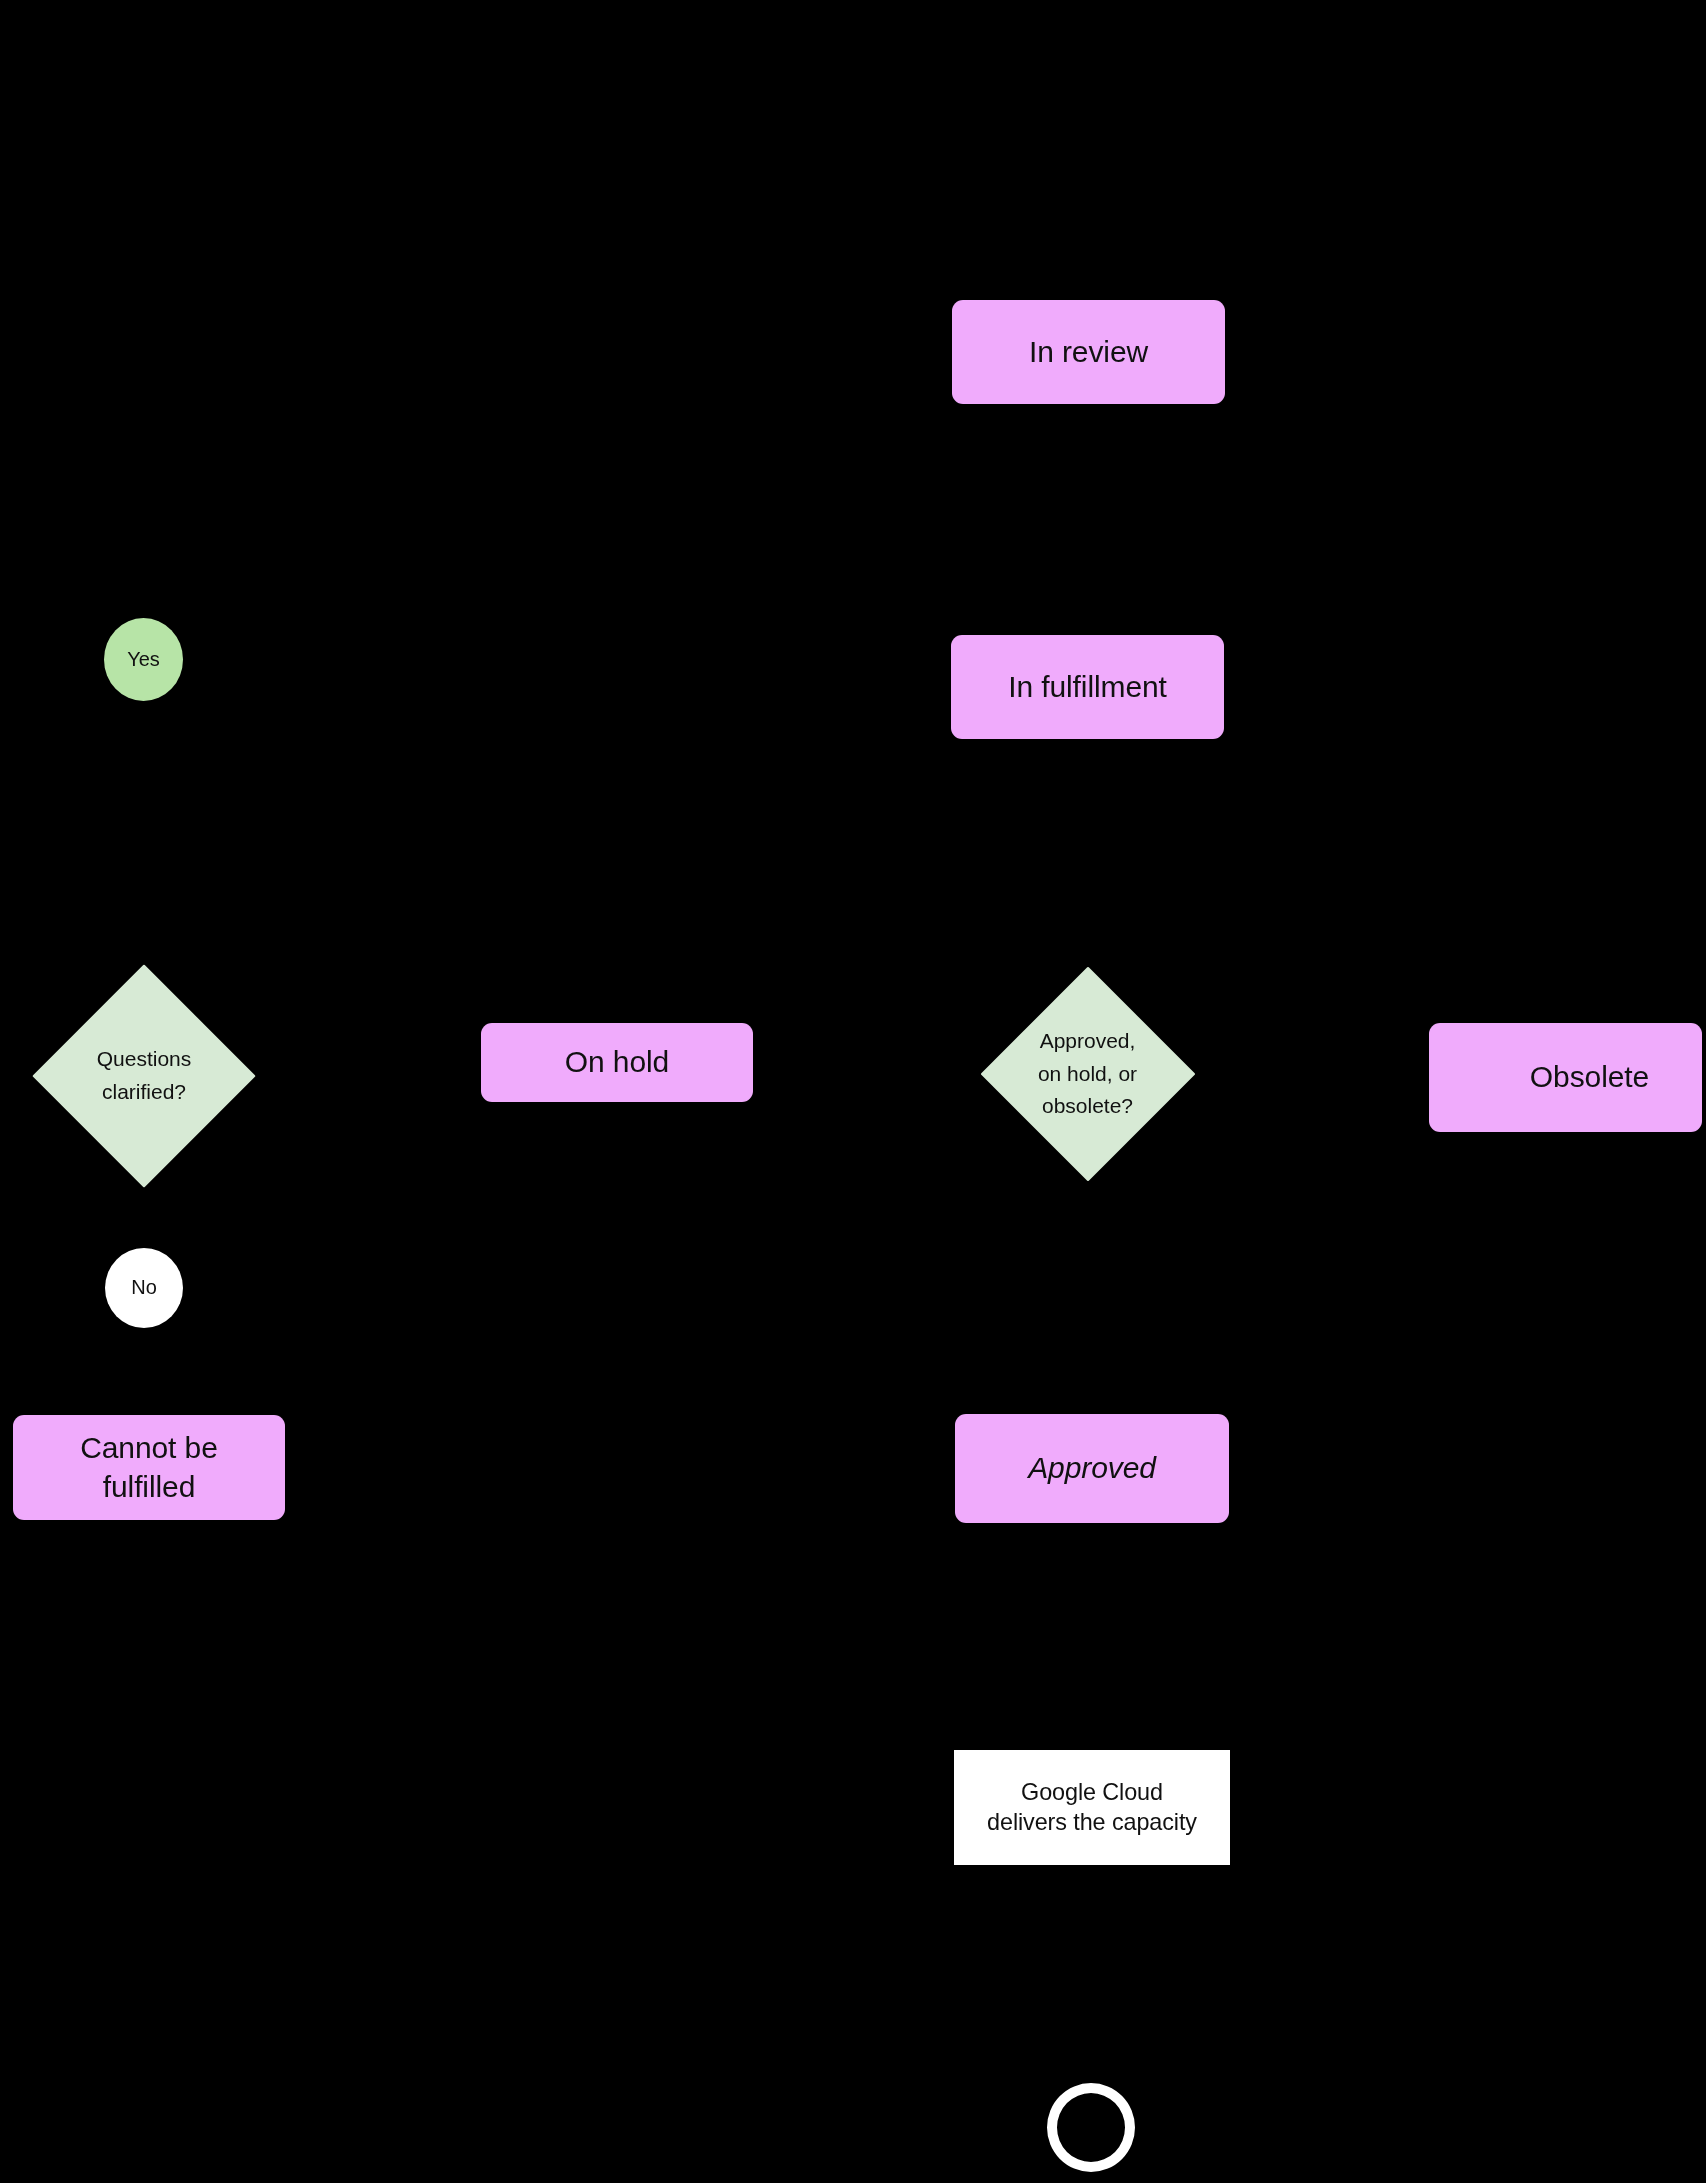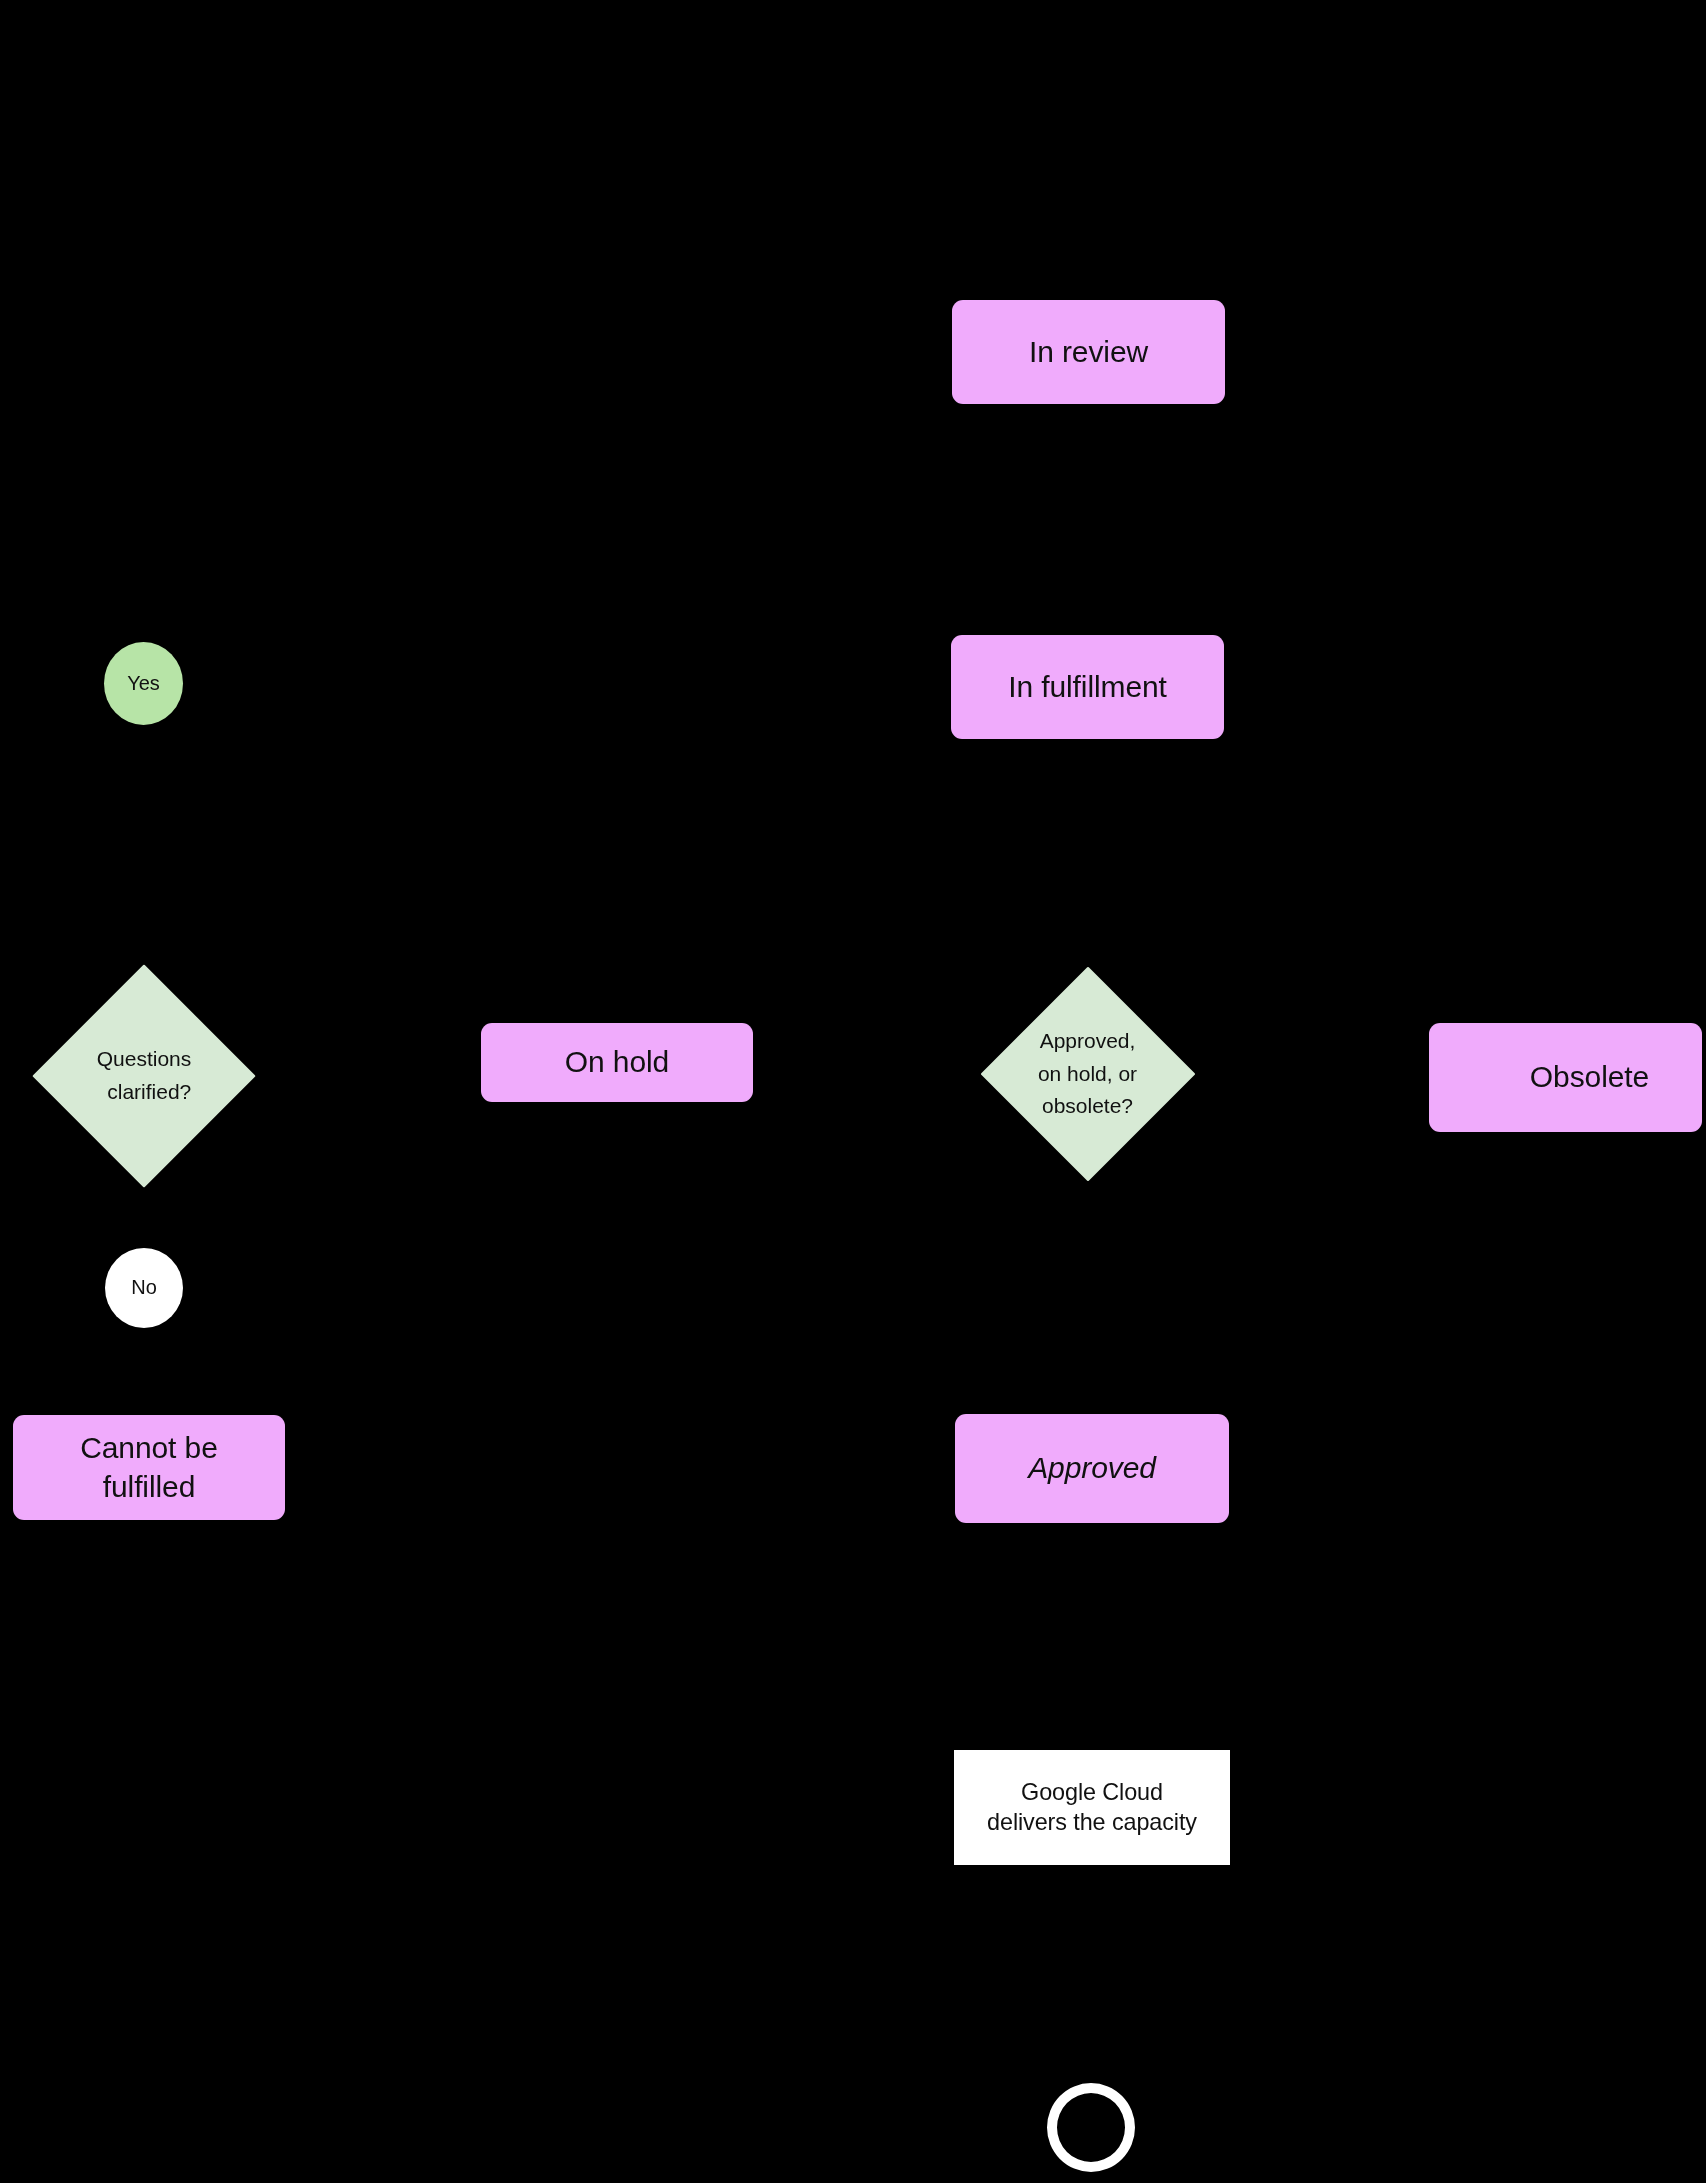--- a/index.html
+++ b/index.html
@@ -103,27 +103,27 @@
 <div id="canvas">
 
   <div class="node box-process" style="left:952px; top:300px; width:273px; height:104px;">
     <span class="node-label">In review</span>
   </div>
 
   <div class="node box-process" style="left:951px; top:635px; width:273px; height:104px;">
     <span class="node-label">In fulfillment</span>
   </div>
 
-  <div class="circle-label circle-yes" style="left:104px; top:642px; width:79px; height:83px;align-items:center;">
+  <div class="circle-label circle-yes" style="left:104px; top:618px; width:79px; height:83px;align-items:center;">
     <span class="node-label">Yes</span>
   </div>
 
   <div class="diamond-wrap" style="left:65px; top:997px; width:158px; height:158px;">
     <div class="diamond-shape"></div>
-    <span class="node-label" style="width:234px; left:-38px;text-align:right;">Questions
+    <span class="node-label" style="width:234px; left:-38px;">Questions
 clarified?</span>
   </div>
 
   <div class="node box-process" style="left:481px; top:1023px; width:272px; height:79px;">
     <span class="node-label">On hold</span>
   </div>
 
   <div class="diamond-wrap" style="left:1012px; top:998px; width:152px; height:152px;">
     <div class="diamond-shape"></div>
     <span class="node-label" style="width:223px; left:-36px;">Approved,

